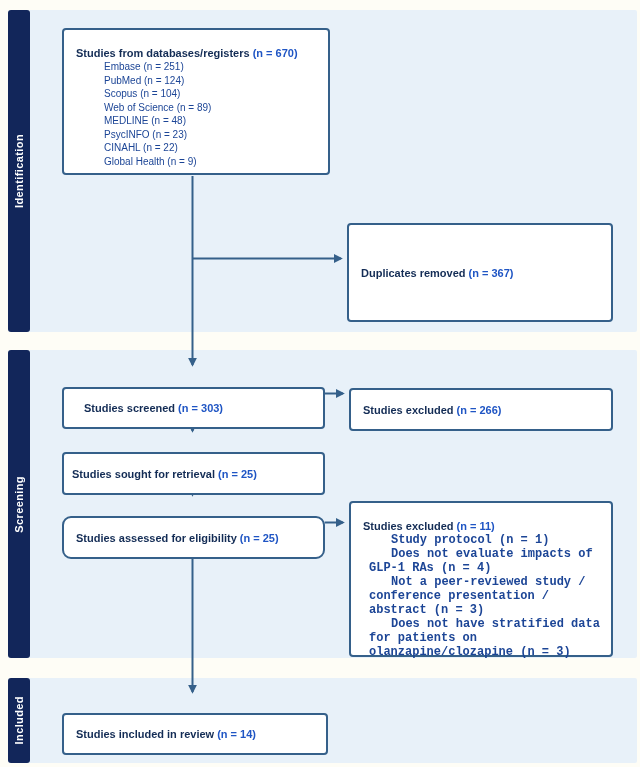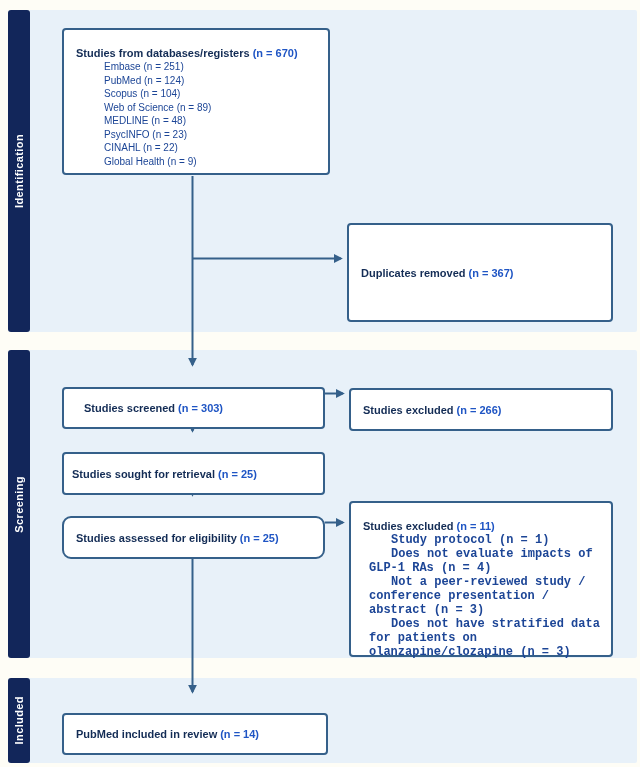--- a/index.html
+++ b/index.html
@@ -171,17 +171,17 @@
       <span class="t">Studies excluded</span><span class="n">(n = 11)</span>
     </div>
     <div class="hang">Study protocol (n = 1)</div>
     <div class="hang">Does not evaluate impacts of GLP-1 RAs (n = 4)</div>
     <div class="hang">Not a peer-reviewed study / conference presentation / abstract (n = 3)</div>
     <div class="hang">Does not have stratified data for patients on olanzapine/clozapine (n = 3)</div>
   </div>
 
   <div class="fbox box-included center">
     <div class="line">
-      <span class="t">PubMed included in review</span><span class="n">(n = 14)</span>
+      <span class="t">Studies included in review</span><span class="n">(n = 14)</span>
     </div>
   </div>
 
 </div>
 
 </body></html>

